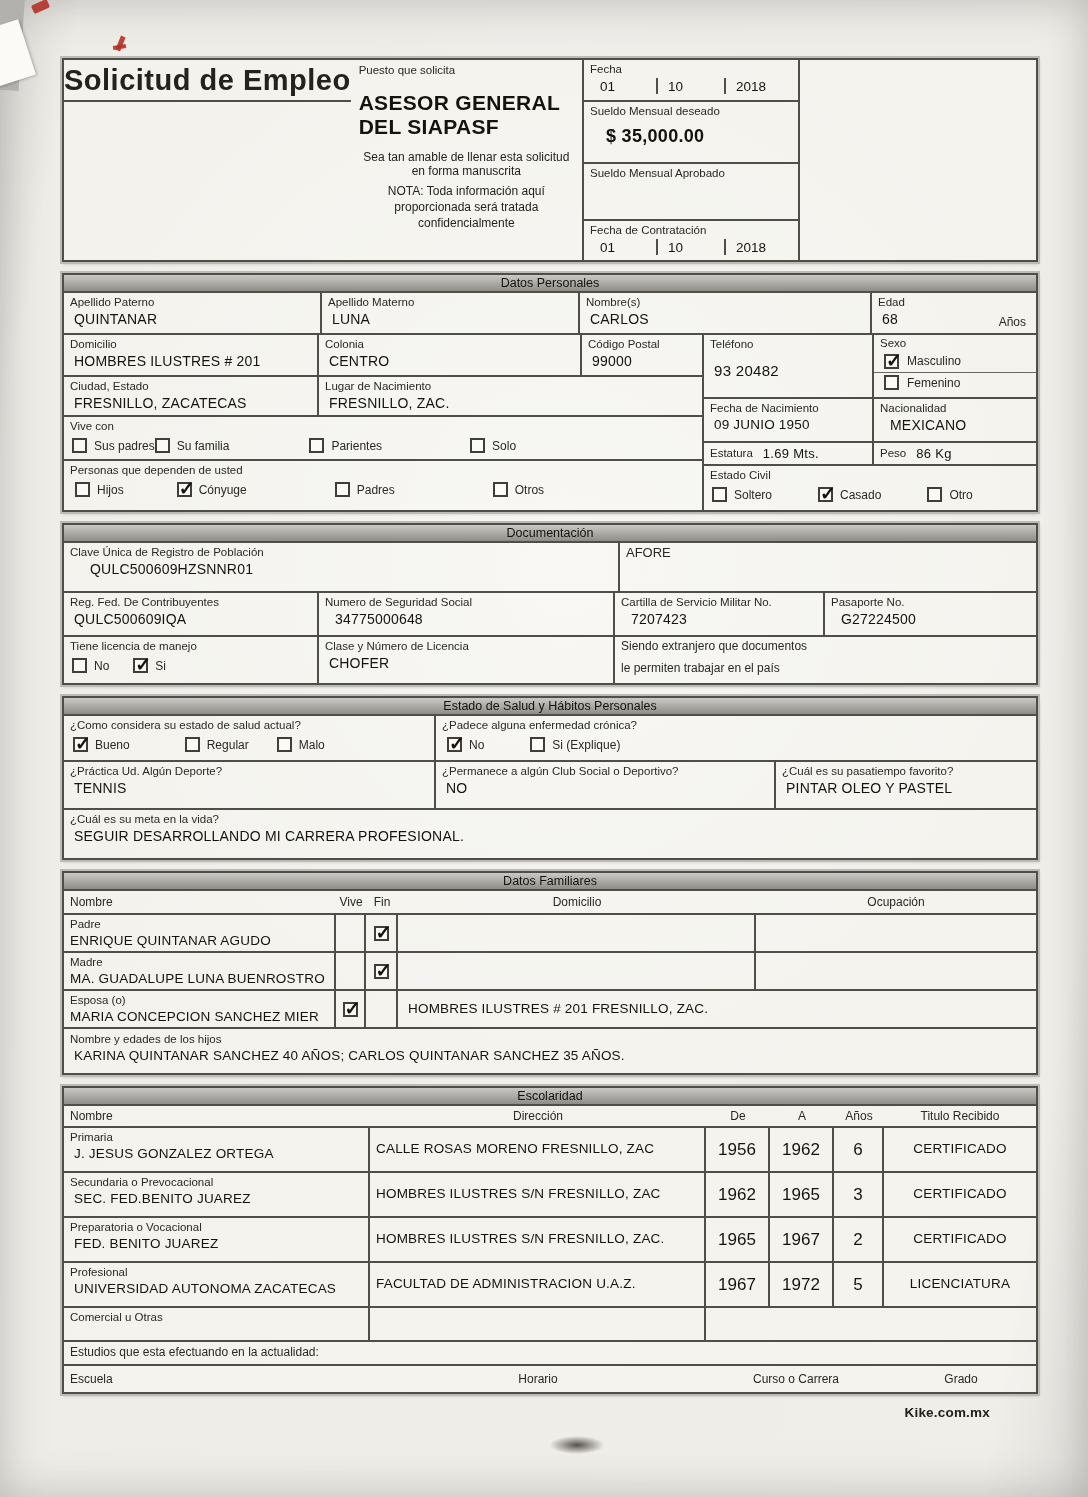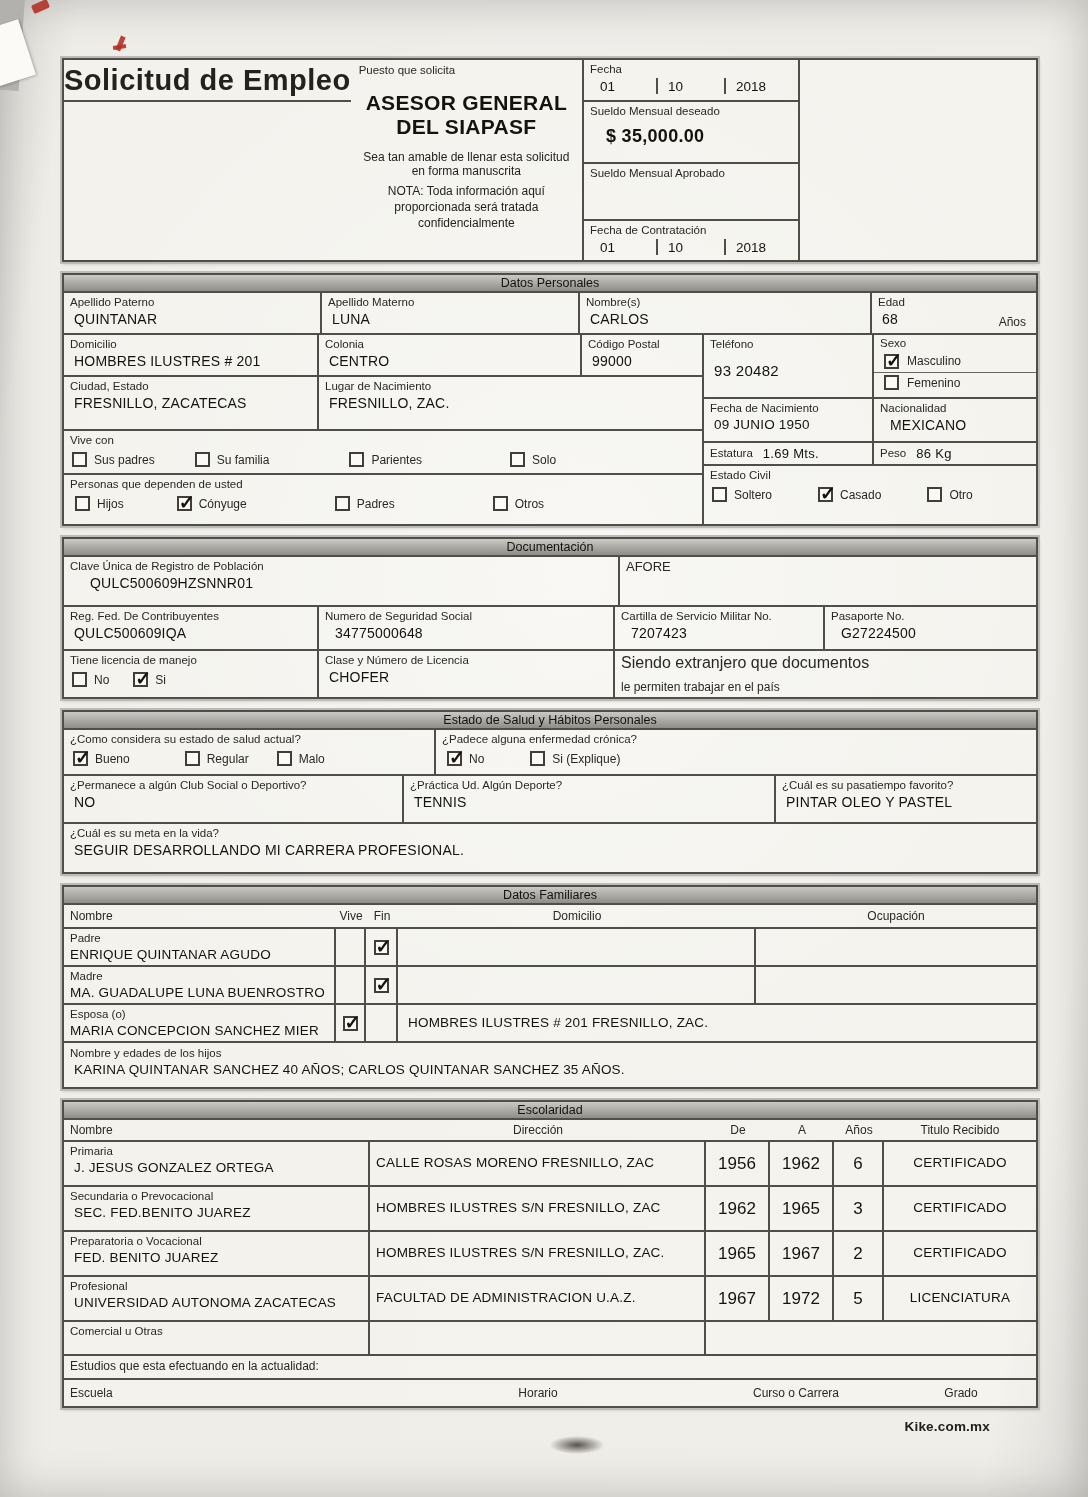--- a/index.html
+++ b/index.html
@@ -32,21 +32,21 @@
   .cb.checked::after,.mk.checked::after{content:"✓";position:absolute;left:0px;top:-7px;font-size:19px;font-weight:bold;color:#17130d;}
   .opt{display:inline-flex;align-items:flex-end;gap:7px;}
   .olb{font-size:12px;color:var(--lbc);white-space:nowrap;}
   .optrow{display:flex;align-items:center;margin-top:4px;}
   
   #hdr{height:204px;display:flex;}
   .hdr-left{width:520px;border-right:2px solid var(--bd);display:flex;flex-direction:row;}
   .hdr-titlebox{height:42px;display:flex;align-items:center;justify-content:center;}
   .hdr-title{font-size:29px;font-weight:bold;color:#24221e;letter-spacing:.5px;}
   .hdr-puesto{flex:1;padding:3px 8px;}
-  .puesto-val{text-align:center;font-size:21px;font-weight:bold;color:#16130e;margin-top:13px;letter-spacing:.3px;}
+  .puesto-val{text-align:left;font-size:21px;font-weight:bold;color:#16130e;margin-top:13px;letter-spacing:.3px;}
   .puesto-instr{text-align:center;font-size:12px;margin-top:11px;color:#26231e;}
   .puesto-nota{text-align:center;font-size:12px;margin-top:5px;color:#26231e;line-height:1.35;}
   .hdr-mid{width:216px;border-right:2px solid var(--bd);display:flex;flex-direction:column;}
   .hdr-cell{padding:2px 6px;}
   .fecha-row{display:flex;margin-top:1px;}
   .fseg{flex:1;font-size:13.5px;padding:1px 0 0 10px;color:var(--vlc);}
   .fseg.sep{border-left:2px solid var(--bd);}
   .sueldo-val{font-size:18px;font-weight:bold;padding-left:16px;margin-top:7px;color:#15120d;letter-spacing:.3px;}
   .hdr-right{flex:1;}
   
@@ -158,38 +158,38 @@
             </div>
             <div class="c" style="width:263px">
               <div class="lb">Colonia</div>
               <div class="vl">CENTRO</div>
             </div>
             <div class="c" style="flex:1">
               <div class="lb">Código Postal</div>
               <div class="vl">99000</div>
             </div>
           </div>
-          <div class="r bb" style="height:54px">
+          <div class="r bb" style="height:40px">
             <div class="c" style="width:255px">
               <div class="lb">Ciudad, Estado</div>
               <div class="vl">FRESNILLO, ZACATECAS</div>
             </div>
             <div class="c" style="flex:1">
               <div class="lb">Lugar de Nacimiento</div>
               <div class="vl">FRESNILLO, ZAC.</div>
             </div>
           </div>
           <div class="bb" style="height:44px;padding:2px 6px">
             <div class="lb">Vive con</div>
             <div class="optrow">
               <span class="opt" style="margin-left:2px">
                 <span class="cb"></span>
                 <span class="olb">Sus padres</span>
               </span>
-              <span class="opt" style="margin-left:40px">
+              <span class="opt" style="">
                 <span class="cb"></span>
                 <span class="olb">Su familia</span>
               </span>
               <span class="opt" style="margin-left:80px">
                 <span class="cb"></span>
                 <span class="olb">Parientes</span>
               </span>
               <span class="opt" style="margin-left:88px">
                 <span class="cb"></span>
                 <span class="olb">Solo</span>
@@ -319,21 +319,21 @@
               <span class="cb checked"></span>
               <span class="olb">Si</span>
             </span>
           </div>
         </div>
         <div class="c" style="width:296px">
           <div class="lb">Clase y Número de Licencia</div>
           <div class="vl">CHOFER</div>
         </div>
         <div class="c" style="flex:1">
-          <div class="lb" style="font-size:16px">Siendo extranjero que documentos</div>
+          <div class="lb" style="font-size:12px">Siendo extranjero que documentos</div>
           <div class="lb" style="font-size:12px;margin-top:6px">le permiten trabajar en el país</div>
         </div>
       </div>
     </div>
 
     <div class="sec">
       <div class="bar">Estado de Salud y Hábitos Personales</div>
       <div class="r bb" style="height:46px">
         <div class="c" style="width:372px">
           <div class="lb">¿Como considera su estado de salud actual?</div>
@@ -360,27 +360,27 @@
               <span class="olb">No</span>
             </span>
             <span class="opt" style="margin-left:46px">
               <span class="cb"></span>
               <span class="olb">Si (Explique)</span>
             </span>
           </div>
         </div>
       </div>
       <div class="r bb" style="height:48px">
+        <div class="c" style="width:372px">
+          <div class="lb">¿Práctica Ud. Algún Deporte?</div>
+          <div class="vl">TENNIS</div>
+        </div>
         <div class="c" style="width:340px">
           <div class="lb">¿Permanece a algún Club Social o Deportivo?</div>
           <div class="vl">NO</div>
-        </div>
-        <div class="c" style="width:372px">
-          <div class="lb">¿Práctica Ud. Algún Deporte?</div>
-          <div class="vl">TENNIS</div>
         </div>
         <div class="c" style="flex:1">
           <div class="lb">¿Cuál es su pasatiempo favorito?</div>
           <div class="vl">PINTAR OLEO Y PASTEL</div>
         </div>
       </div>
       <div class="r" style="height:48px">
         <div class="c" style="flex:1">
           <div class="lb">¿Cuál es su meta en la vida?</div>
           <div class="vl">SEGUIR DESARROLLANDO MI CARRERA PROFESIONAL.</div>

